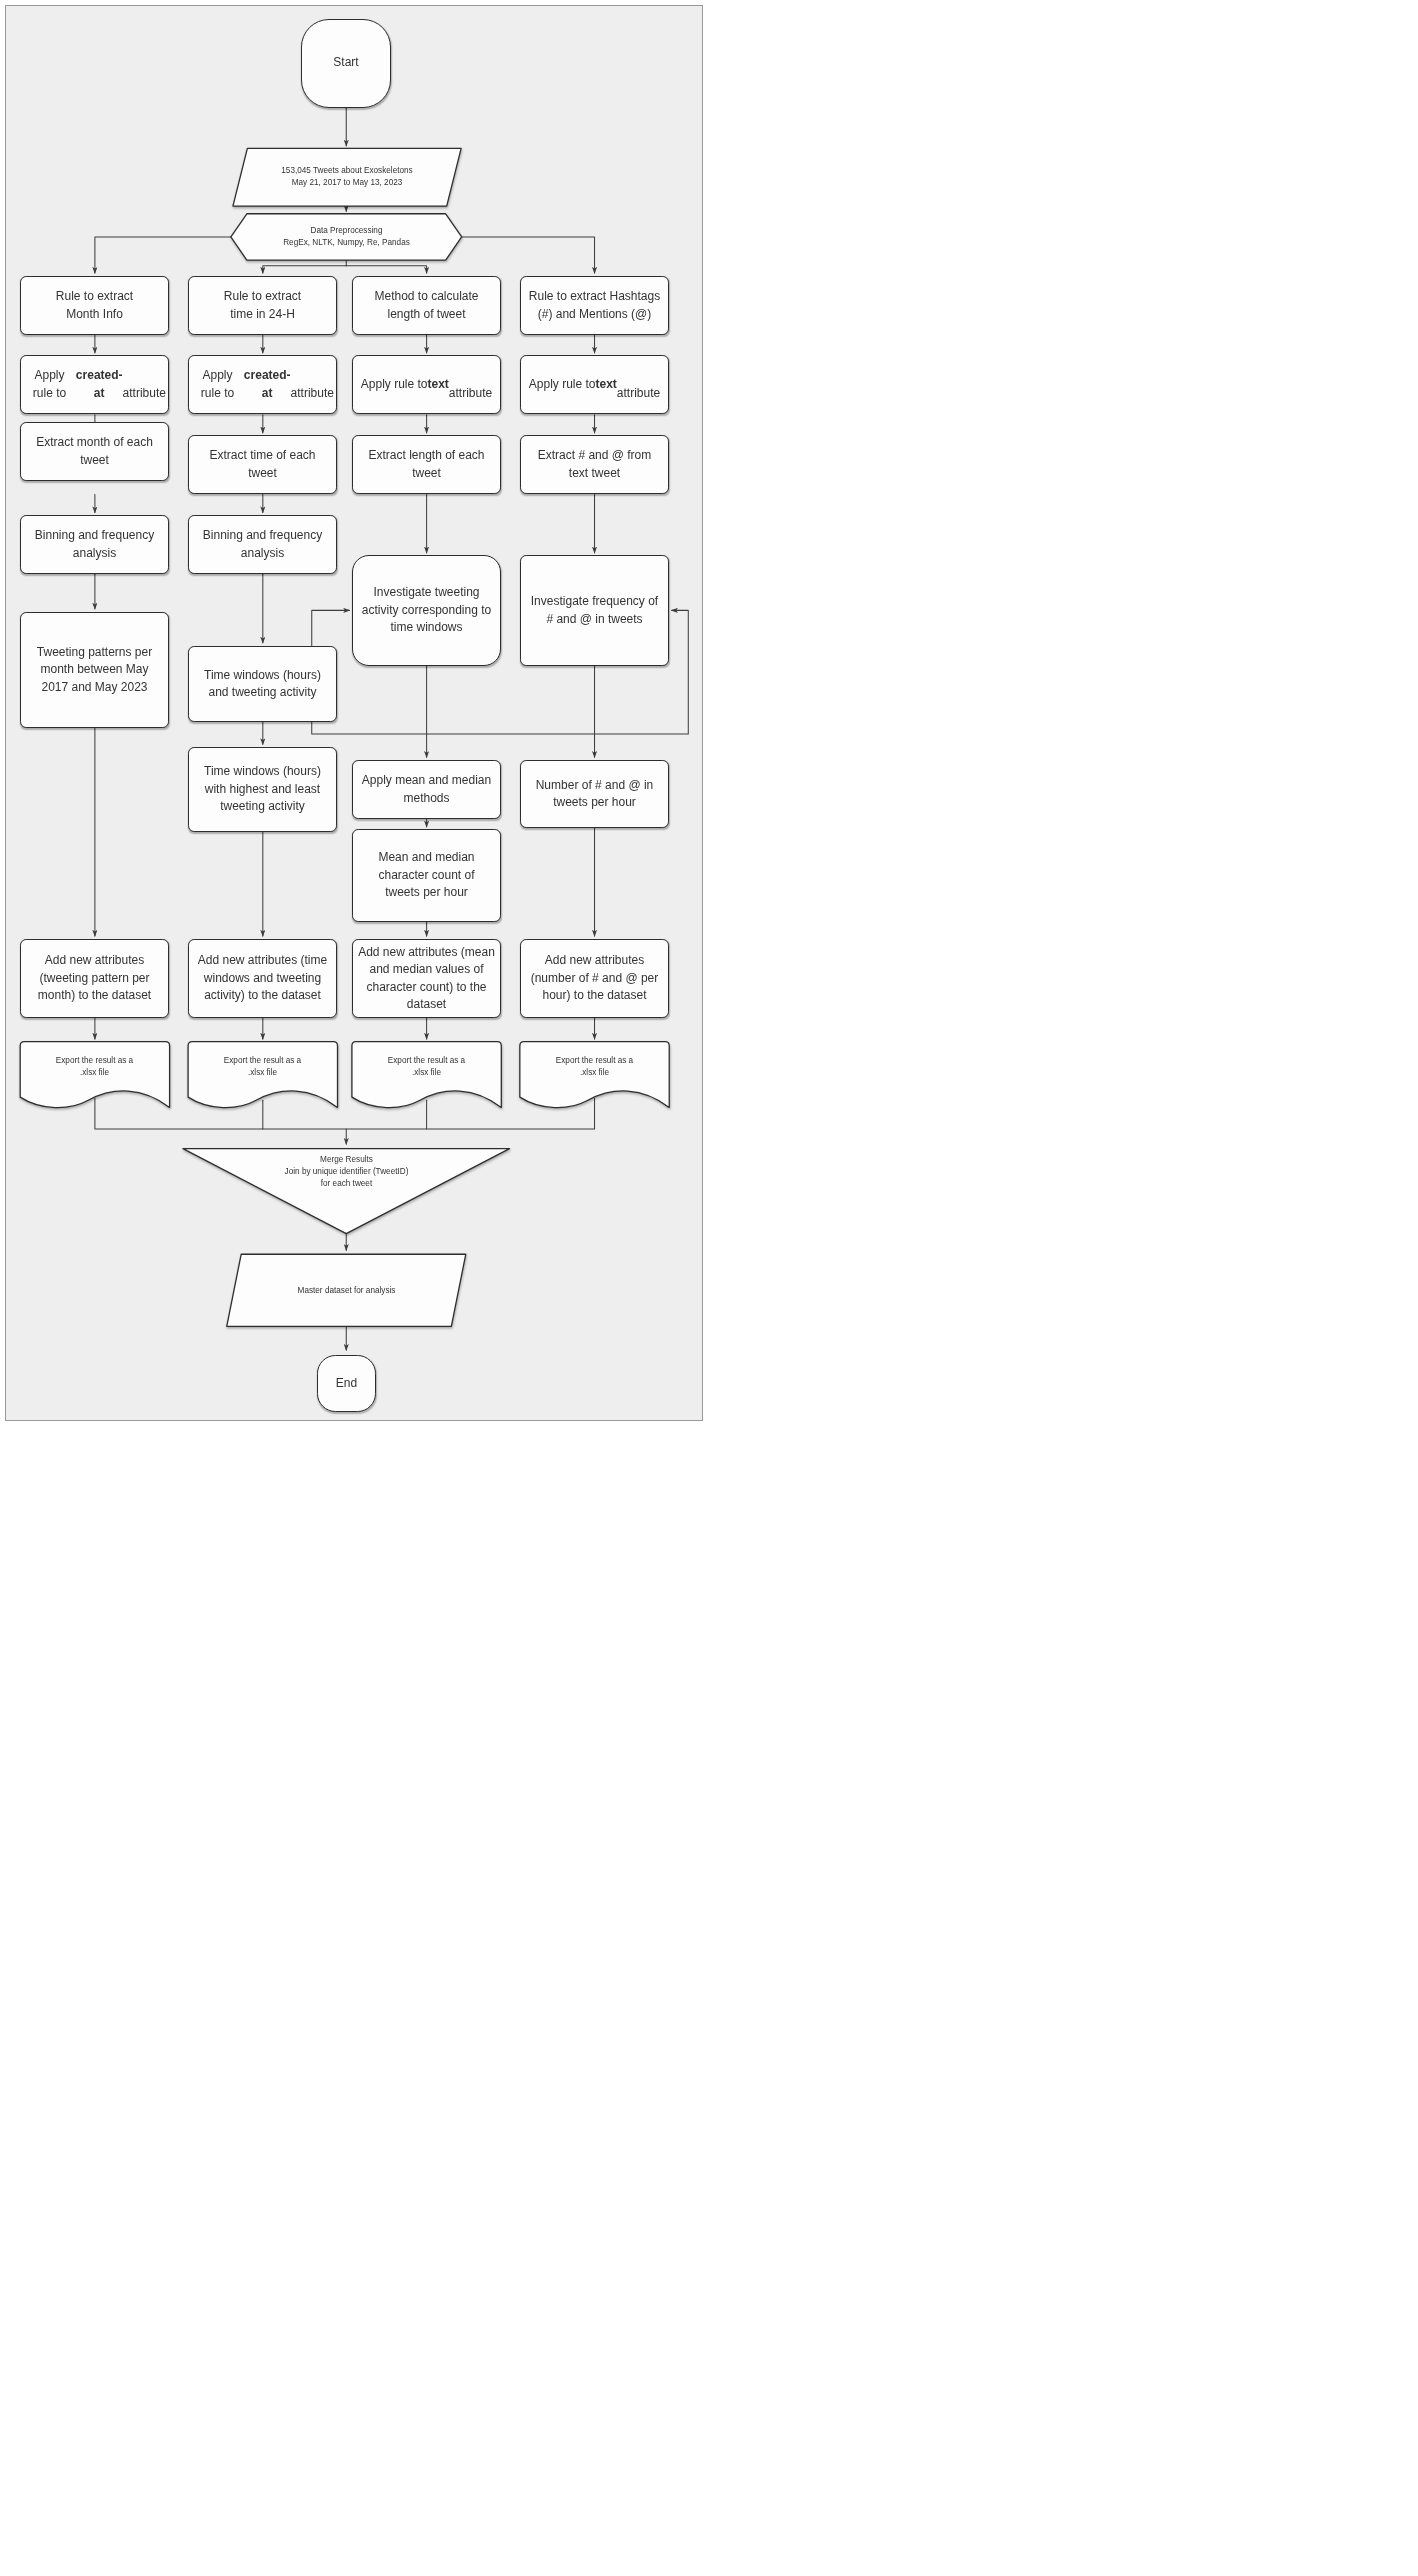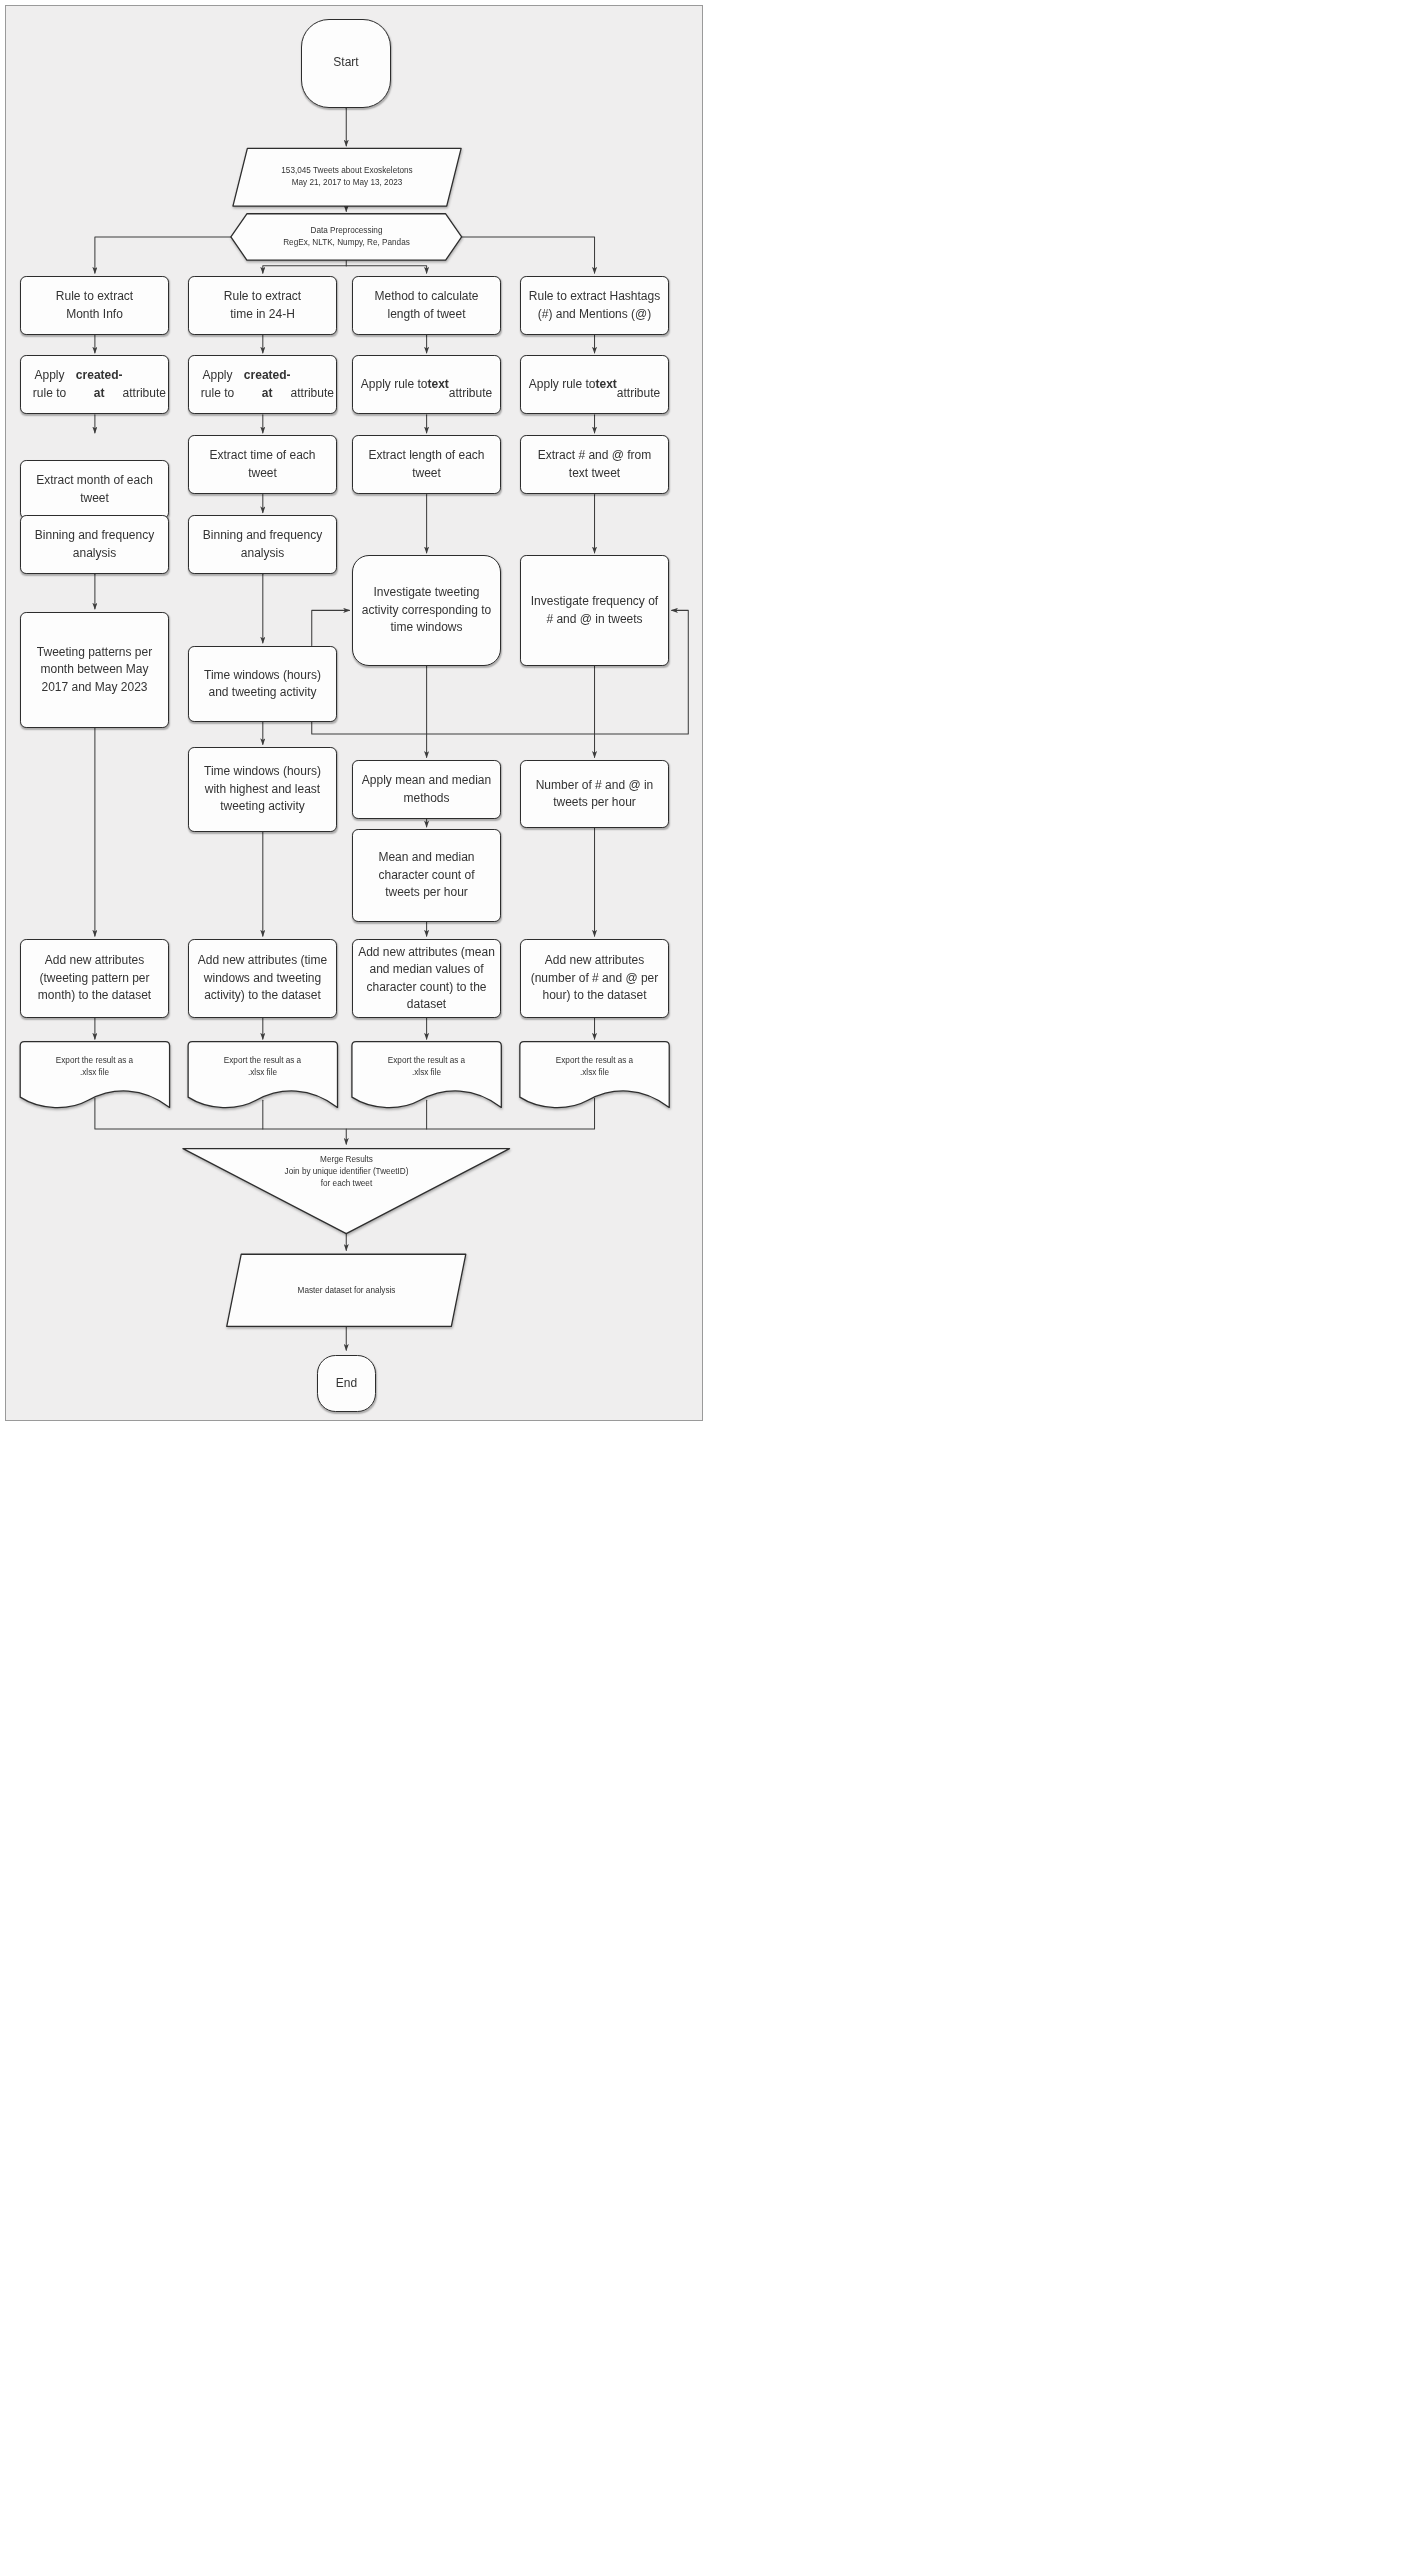--- a/index.html
+++ b/index.html
@@ -116,21 +116,21 @@
 .xlsx file</div>
   <div class="lbl" style="left:227px;top:1255px;width:239px;height:72px;">Master dataset for analysis</div>
   <div class="lbl lbl-top" style="left:183px;top:1154px;width:327px;height:47px;">Merge Results
 Join by unique identifier (TweetID)
 for each tweet</div>
 
   <div class="node" style="left:20px;top:276px;width:149px;height:59px;">Rule to extract
 Month Info</div>
   <div class="node" style="left:20px;top:355px;width:149px;height:59px;"><span>Apply rule to </span><b>created-at</b><span>
 attribute</span></div>
-  <div class="node" style="left:20px;top:460px;width:149px;height:59px;">Extract month of each
+  <div class="node" style="left:20px;top:422px;width:149px;height:59px;">Extract month of each
 tweet</div>
   <div class="node" style="left:20px;top:515px;width:149px;height:59px;">Binning and frequency
 analysis</div>
   <div class="node" style="left:20px;top:612px;width:149px;height:116px;">Tweeting patterns per
 month between May
 2017 and May 2023</div>
   <div class="node" style="left:20px;top:939px;width:149px;height:79px;">Add new attributes
 (tweeting pattern per
 month) to the dataset</div>
 

